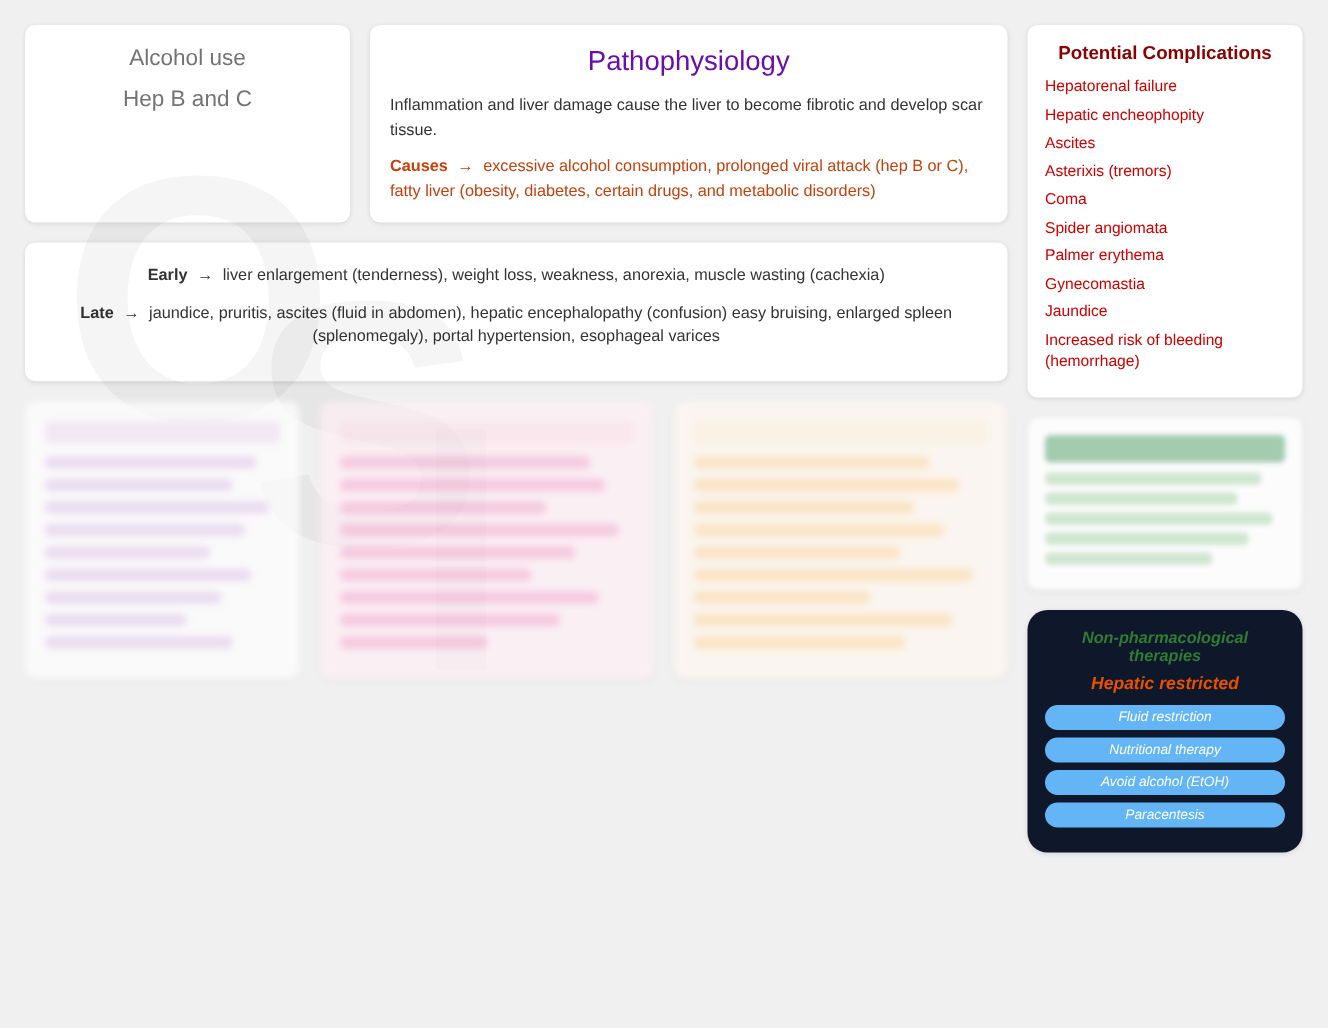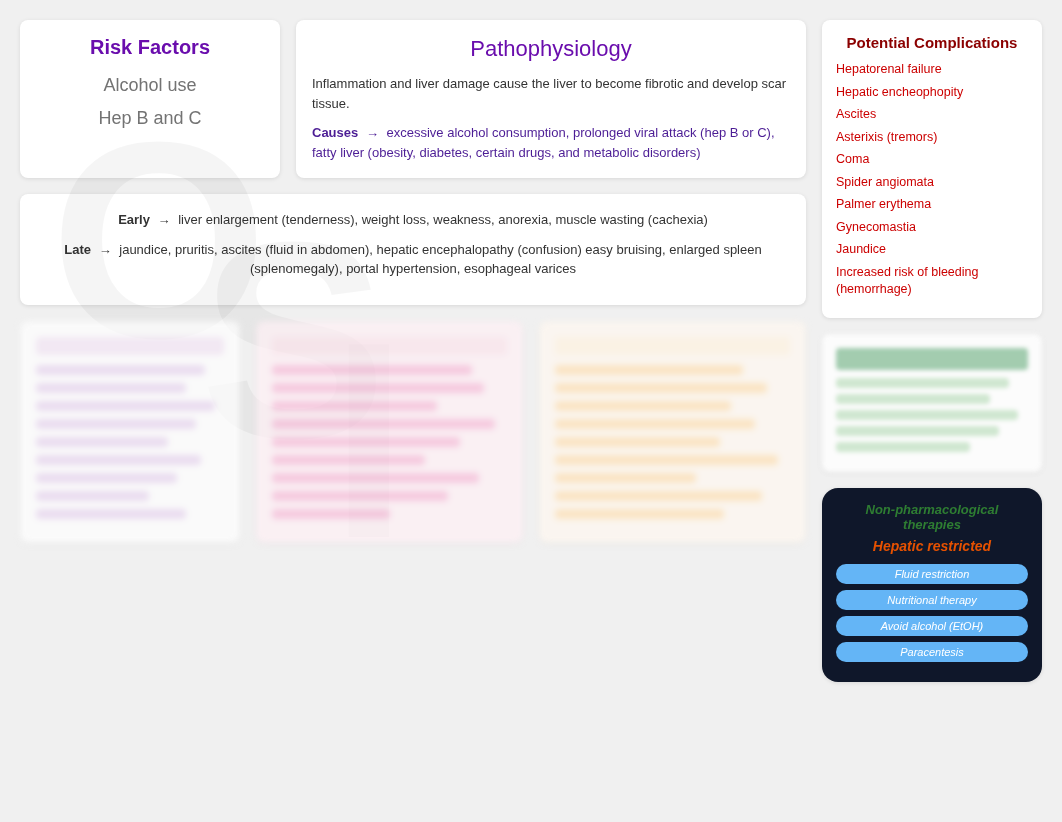--- a/index.html
+++ b/index.html
@@ -84,21 +84,21 @@
 
     .patho-text {
       font-size: 13px;
       color: #333;
       margin-bottom: 10px;
       line-height: 1.5;
     }
 
     .patho-causes {
       font-size: 13px;
-      color: #4c1d95;
+      color: #c2410c;
       line-height: 1.5;
     }
 
     .arrow {
       display: inline-block;
       margin: 0 4px;
     }
 
     .bold-text {
       font-weight: bold;
@@ -271,21 +271,20 @@
 
   <div class="watermark wm1">O</div>
   <div class="watermark wm2">S</div>
   <div class="watermark wm3">I</div>
 
   <div class="left-panel">
 
     <div class="top-row">
 
       <div class="card risk-factors-card">
-        <div class="risk-factors-title">Risk Factors</div>
         <div class="risk-factor-item">Alcohol use</div>
         <div class="risk-factor-item">Hep B and C</div>
       </div>
 
       <div class="card patho-card">
         <div class="patho-title">Pathophysiology</div>
         <p class="patho-text">Inflammation and liver damage cause the liver to become fibrotic and develop scar tissue.</p>
         <p class="patho-causes">
           <span class="bold-text">Causes</span>
           <span class="arrow">→</span>

